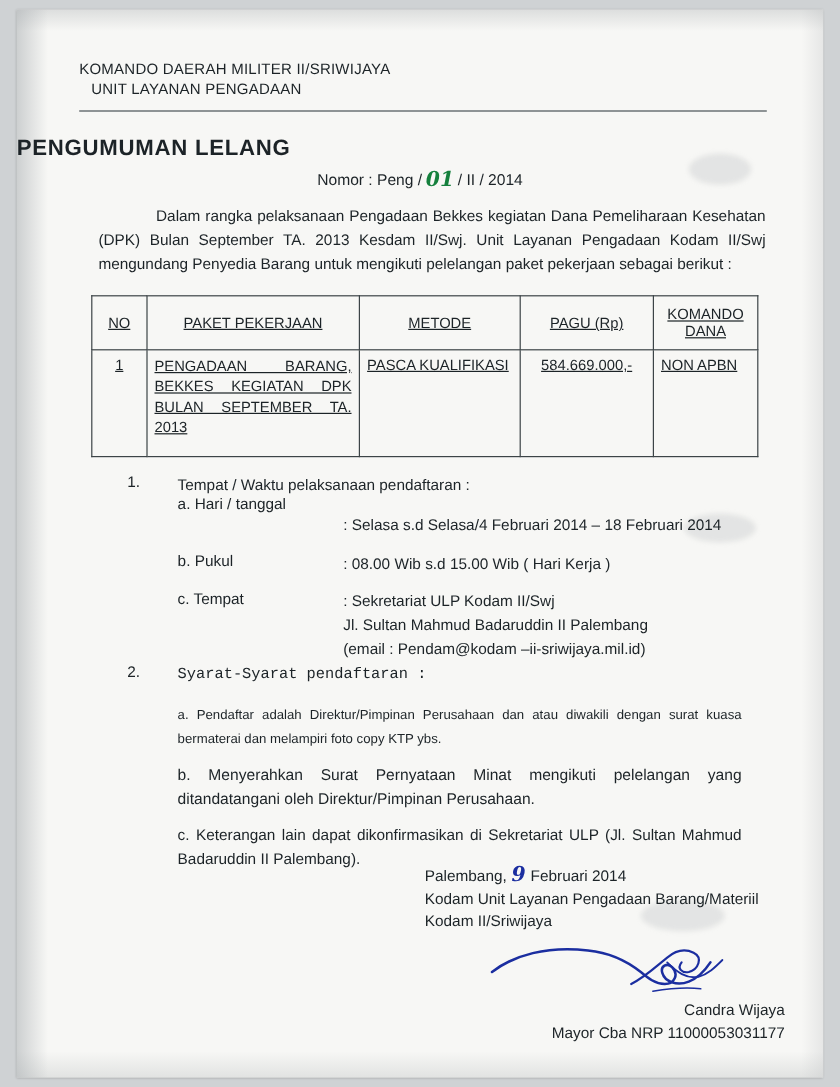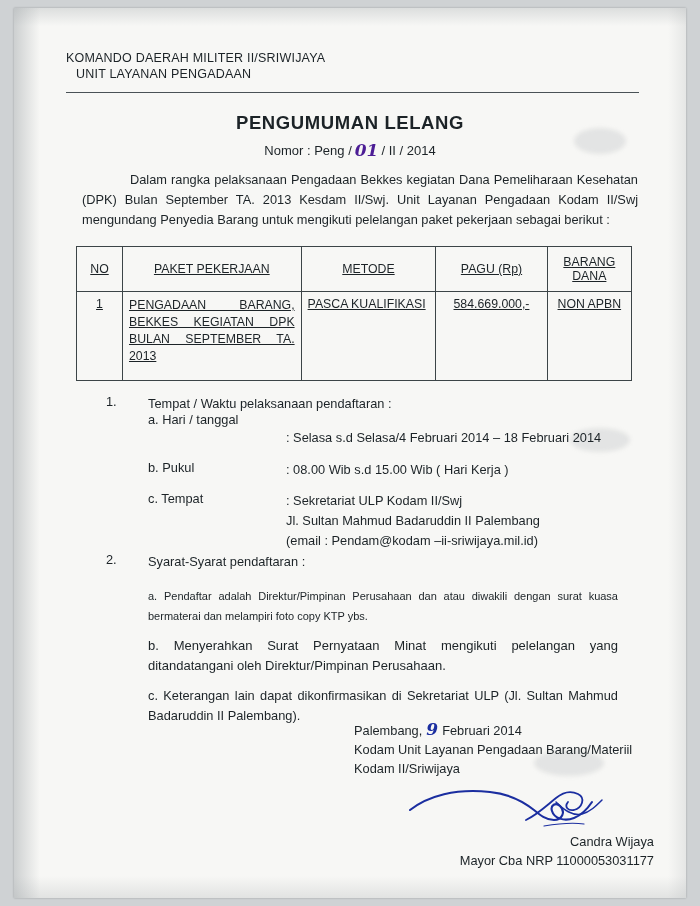--- a/index.html
+++ b/index.html
@@ -57,39 +57,38 @@
     top: 84px;
     width: 573px;
     height: 1px;
     background: #4a5256;
   }
   .title {
     position: absolute;
     top: 104px;
     left: 0;
     width: 672px;
-    text-align: center;
     font-size: 18.5px;
     font-weight: bold;
     letter-spacing: 0.6px;
   }
   .subtitle {
     position: absolute;
     top: 131px;
     left: 0;
     width: 672px;
     text-align: center;
     font-size: 13px;
   }
   .subtitle .handwritten {
     font-family: "DejaVu Serif", serif;
     font-style: italic;
     font-weight: bold;
     font-size: 17px;
-    color: #4c1d95;
+    color: #15803d;
     padding: 0 3px;
     position: relative;
     top: 1px;
   }
   .para {
     position: absolute;
     left: 68px;
     top: 162px;
     width: 556px;
     font-size: 12.8px;
@@ -115,42 +114,42 @@
   table.pkt thead th {
     text-align: center;
     font-weight: normal;
     height: 34px;
     vertical-align: middle;
   }
   .c-no { width: 38px; text-align: center; }
   .c-pkt { width: 196px; }
   .c-met { width: 138px; text-align: left; }
   .c-pagu { width: 106px; text-align: center; }
-  .c-sum { width: 78px; text-align: center; }
+  .c-sum { width: 78px; text-align: left; }
   td.c-pkt { text-align: justify; line-height: 17px; height: 78px; }
   td.c-met, td.c-pagu, td.c-sum { padding-top: 6px; }
 
   
   .item { position: absolute; font-size: 12.8px; line-height: 19px; }
   .num { position: absolute; font-size: 12.8px; }
 
   .sect1-num { left: 92px; top: 386px; }
   .sect1-text { left: 134px; top: 386px; }
   .sub-label { position: absolute; font-size: 12.8px; }
   .sub-val { position: absolute; font-size: 12.8px; line-height: 20px; }
 
   .r1-l { left: 134px; top: 404px; }
   .r1-v { left: 272px; top: 420px; }
   .r2-l { left: 134px; top: 452px; }
   .r2-v { left: 272px; top: 452px; }
   .r3-l { left: 134px; top: 483px; }
   .r3-v { left: 272px; top: 483px; }
 
   .sect2-num { left: 92px; top: 544px; }
-  .sect2-text { left: 134px; top: 544px; }
+  .sect2-text { left: 134px; top: 544px; font-family: Liberation Mono, monospace; }
 
   .p-a { position: absolute; left: 134px; top: 578px; width: 470px; font-size: 11px; line-height: 20px; text-align: justify; }
   .p-b { position: absolute; left: 134px; top: 628px; width: 470px; font-size: 13px; line-height: 20px; text-align: justify; }
   .p-c { position: absolute; left: 134px; top: 678px; width: 470px; font-size: 12.8px; line-height: 20px; text-align: justify; }
 
   .sign {
     position: absolute;
     left: 340px;
     top: 712px;
     font-size: 12.8px;
@@ -212,21 +211,21 @@
 
     <div class="para">Dalam rangka pelaksanaan Pengadaan Bekkes kegiatan Dana Pemeliharaan Kesehatan (DPK) Bulan September TA. 2013 Kesdam II/Swj. Unit Layanan Pengadaan Kodam II/Swj mengundang Penyedia Barang untuk mengikuti pelelangan paket pekerjaan sebagai berikut :</div>
 
     <table class="pkt">
       <thead>
         <tr>
           <th class="c-no">NO</th>
           <th class="c-pkt">PAKET PEKERJAAN</th>
           <th class="c-met">METODE</th>
           <th class="c-pagu">PAGU (Rp)</th>
-          <th class="c-sum">BARANG DANA</th>
+          <th class="c-sum">KOMANDO DANA</th>
         </tr>
       </thead>
       <tbody>
         <tr>
           <td class="c-no">1</td>
           <td class="c-pkt">PENGADAAN BARANG, BEKKES KEGIATAN DPK BULAN SEPTEMBER TA. 2013</td>
           <td class="c-met">PASCA KUALIFIKASI</td>
           <td class="c-pagu">584.669.000,-</td>
           <td class="c-sum">NON APBN</td>
         </tr>

